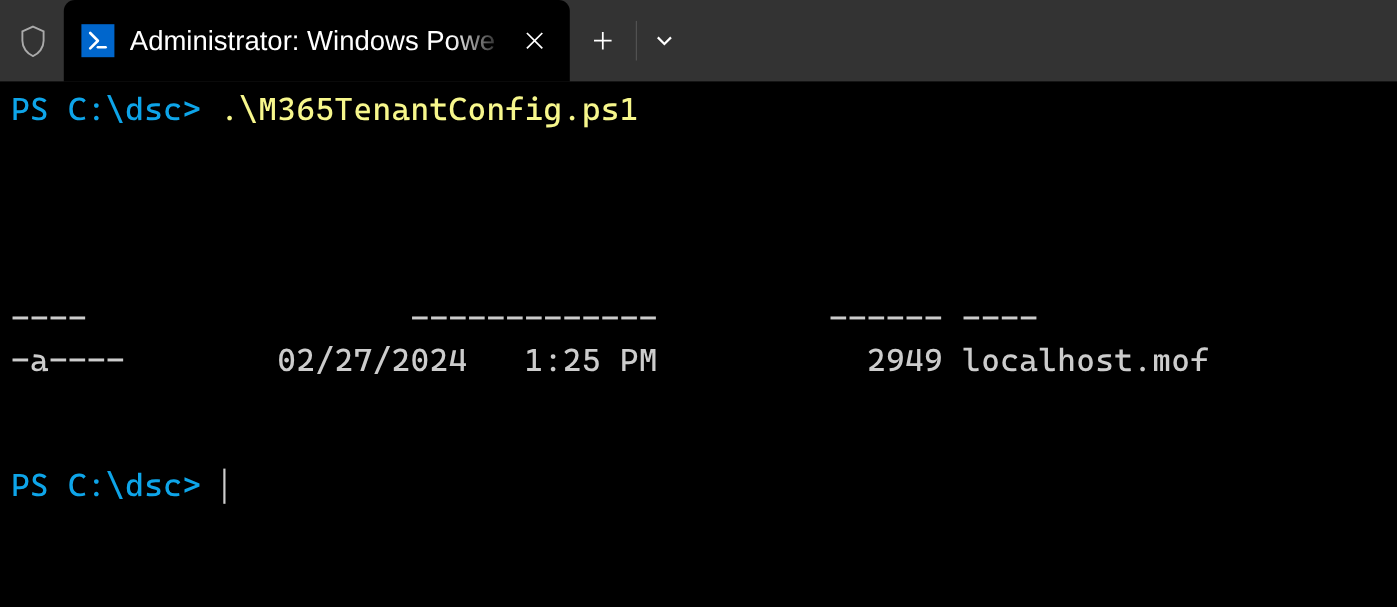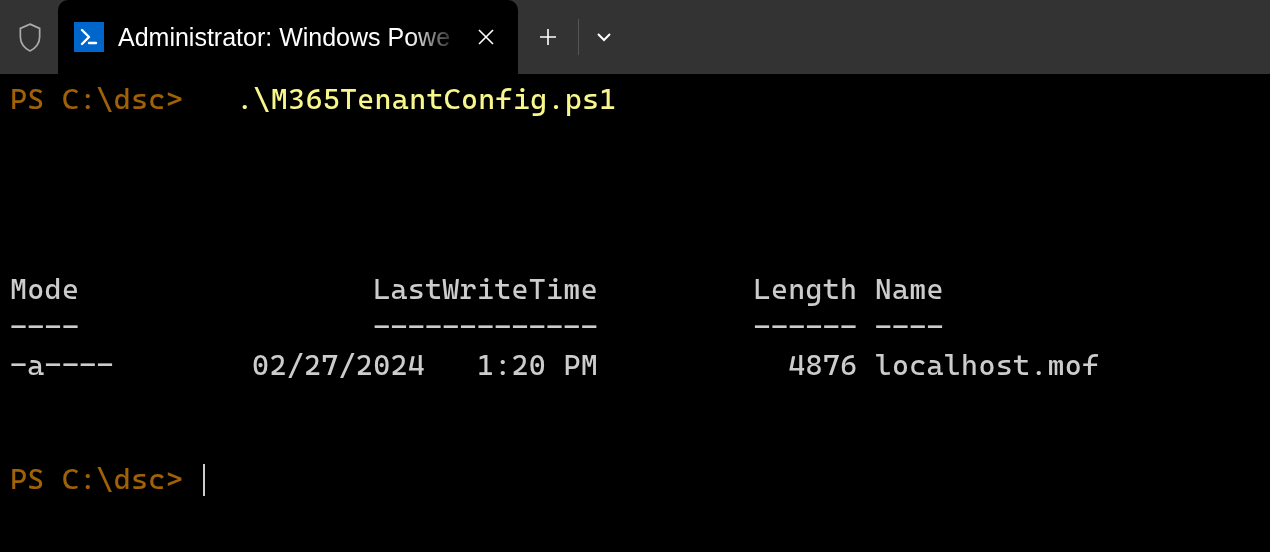--- a/index.html
+++ b/index.html
@@ -138,25 +138,24 @@
       fill: none;
     }
     .terminal {
       padding: 6px 10px;
       font-size: 29px;
       line-height: 38px;
       color: #cccccc;
       letter-spacing: 0.3px;
     }
     .prompt-text {
-      color: #a16207;
+      color: #0ea5e9;
     }
     .command {
       color: #f7f78c;
-      margin-left: 36px;
     }
     .blank-line {
       height: 38px;
     }
     .listing {
       white-space: pre;
     }
     .indent {
       display: inline-block;
       width: 76px;
@@ -208,19 +207,18 @@
     </svg>
   </div>
 </div>
 
 <div class="terminal">
   <div><span class="prompt-text">PS C:\dsc&gt; </span><span class="command">.\M365TenantConfig.ps1</span></div>
   <div class="blank-line"></div>
   <div class="blank-line"></div>
   <div class="blank-line"></div>
   <div class="blank-line"></div>
-  <div class="listing"><span>Mode</span>                 <span>LastWriteTime</span>         <span>Length</span> <span>Name</span></div>
   <div class="listing"><span>----</span>                 <span>-------------</span>         <span>------</span> <span>----</span></div>
-  <div class="listing"><span>-a----</span>        <span>02/27/2024</span>   <span>1:20 PM</span>           <span>4876</span> <span>localhost.mof</span></div>
+  <div class="listing"><span>-a----</span>        <span>02/27/2024</span>   <span>1:25 PM</span>           <span>2949</span> <span>localhost.mof</span></div>
   <div class="blank-line"></div>
   <div class="blank-line"></div>
   <div><span class="prompt-text">PS C:\dsc&gt; </span><span class="cursor"></span></div>
 </div>
 
 </body></html>

